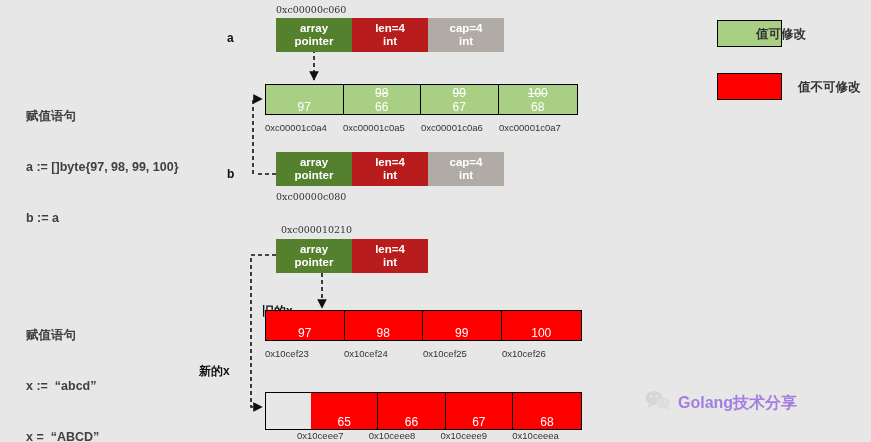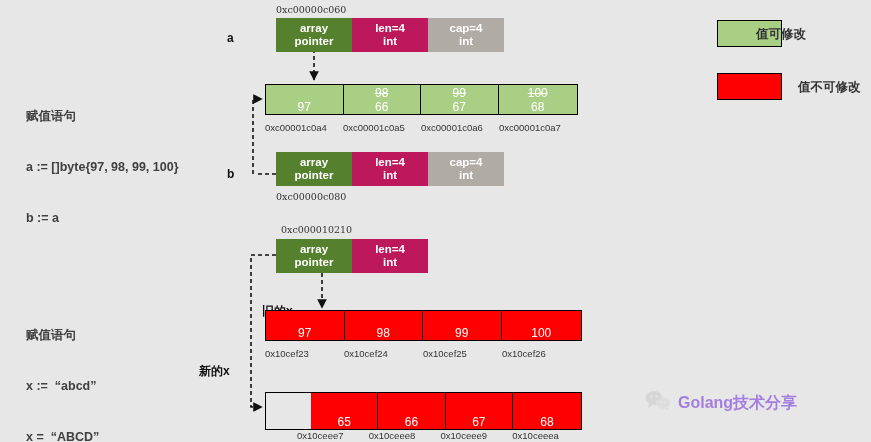--- a/index.html
+++ b/index.html
@@ -19,21 +19,21 @@
   .codeblock .hdr{font-weight:bold;}
 
   
   .sliceheader{display:flex;height:34px;}
   .sliceheader .cell{
     display:flex;flex-direction:column;align-items:center;justify-content:center;
     color:#ffffff;font-size:11.5px;font-weight:bold;line-height:13px;
     box-sizing:border-box;
   }
   .cell.green{background:#55812f;}
-  .cell.blue{background:#be185d;}
+  .cell.blue{background:#b91c1c;}
   .cell.gray{background:#b0aba5;}
 
   
   .bytearray{display:flex;box-sizing:border-box;border:1.5px solid #000;}
   .bytearray .bcell{
     display:flex;flex-direction:column;align-items:center;justify-content:flex-end;
     box-sizing:border-box;
     color:#ffffff;font-size:12px;font-weight:normal;line-height:14px;
     border-right:1.5px solid #000;
   }

